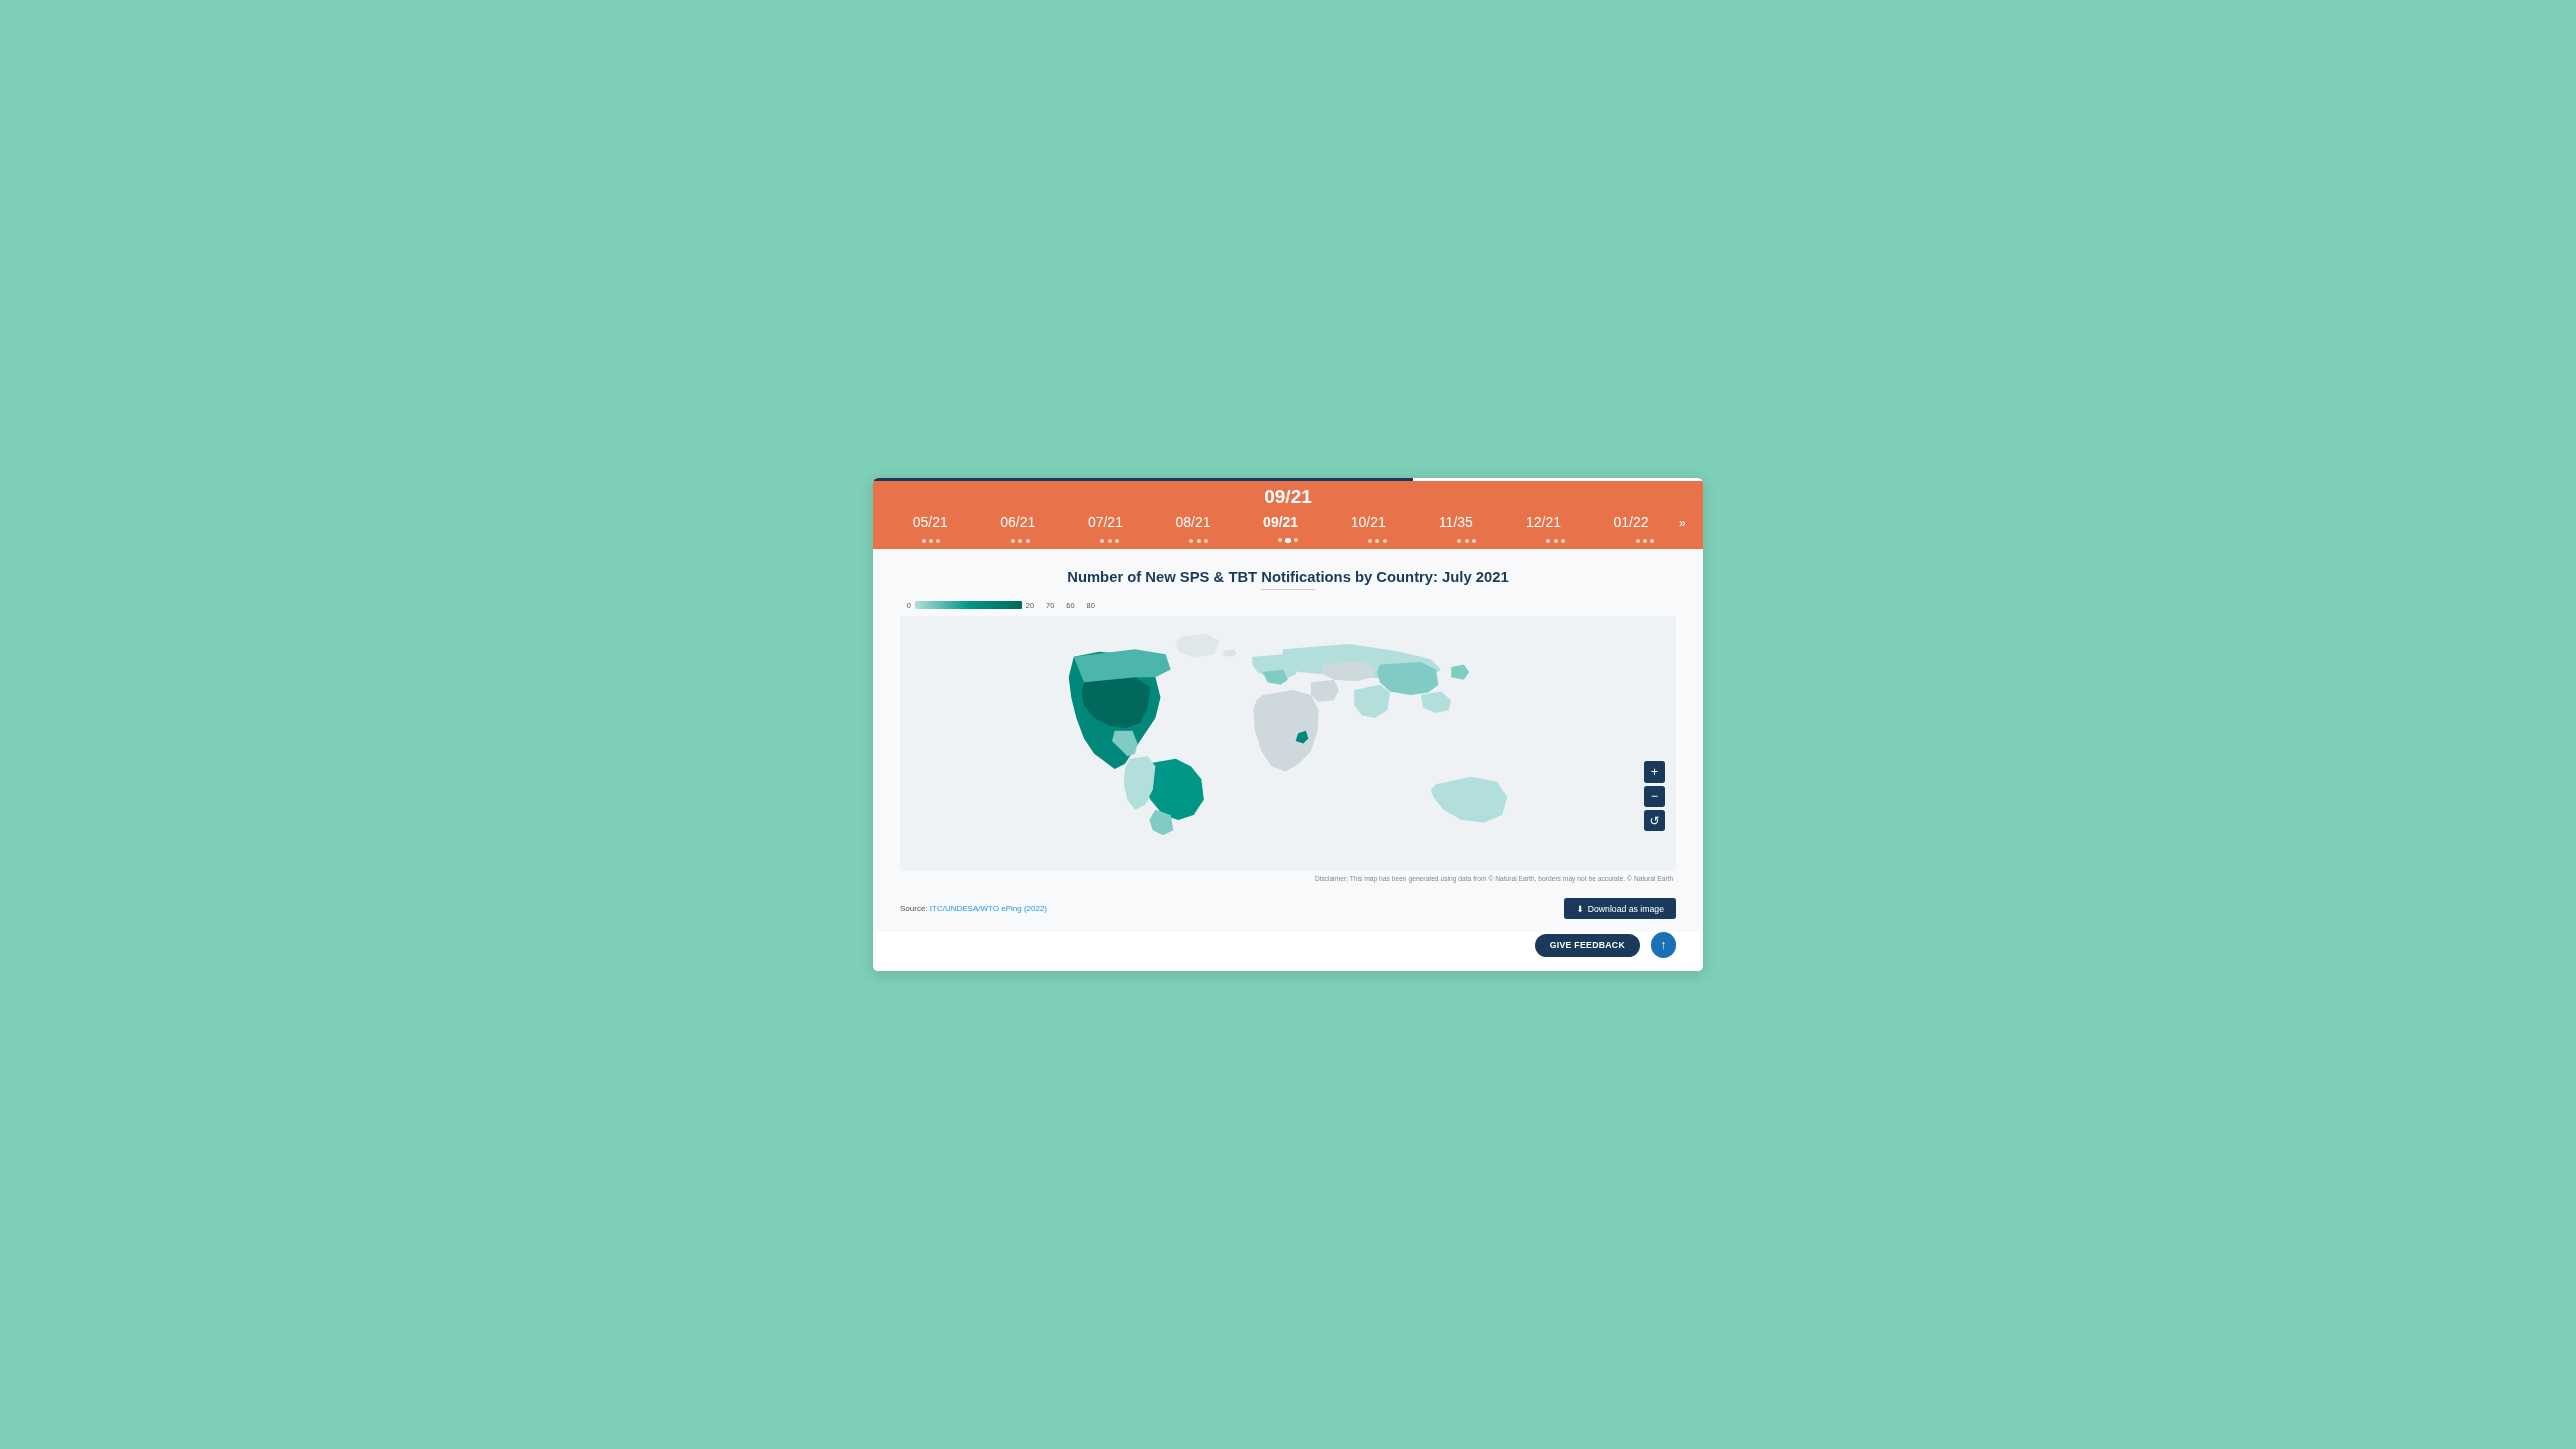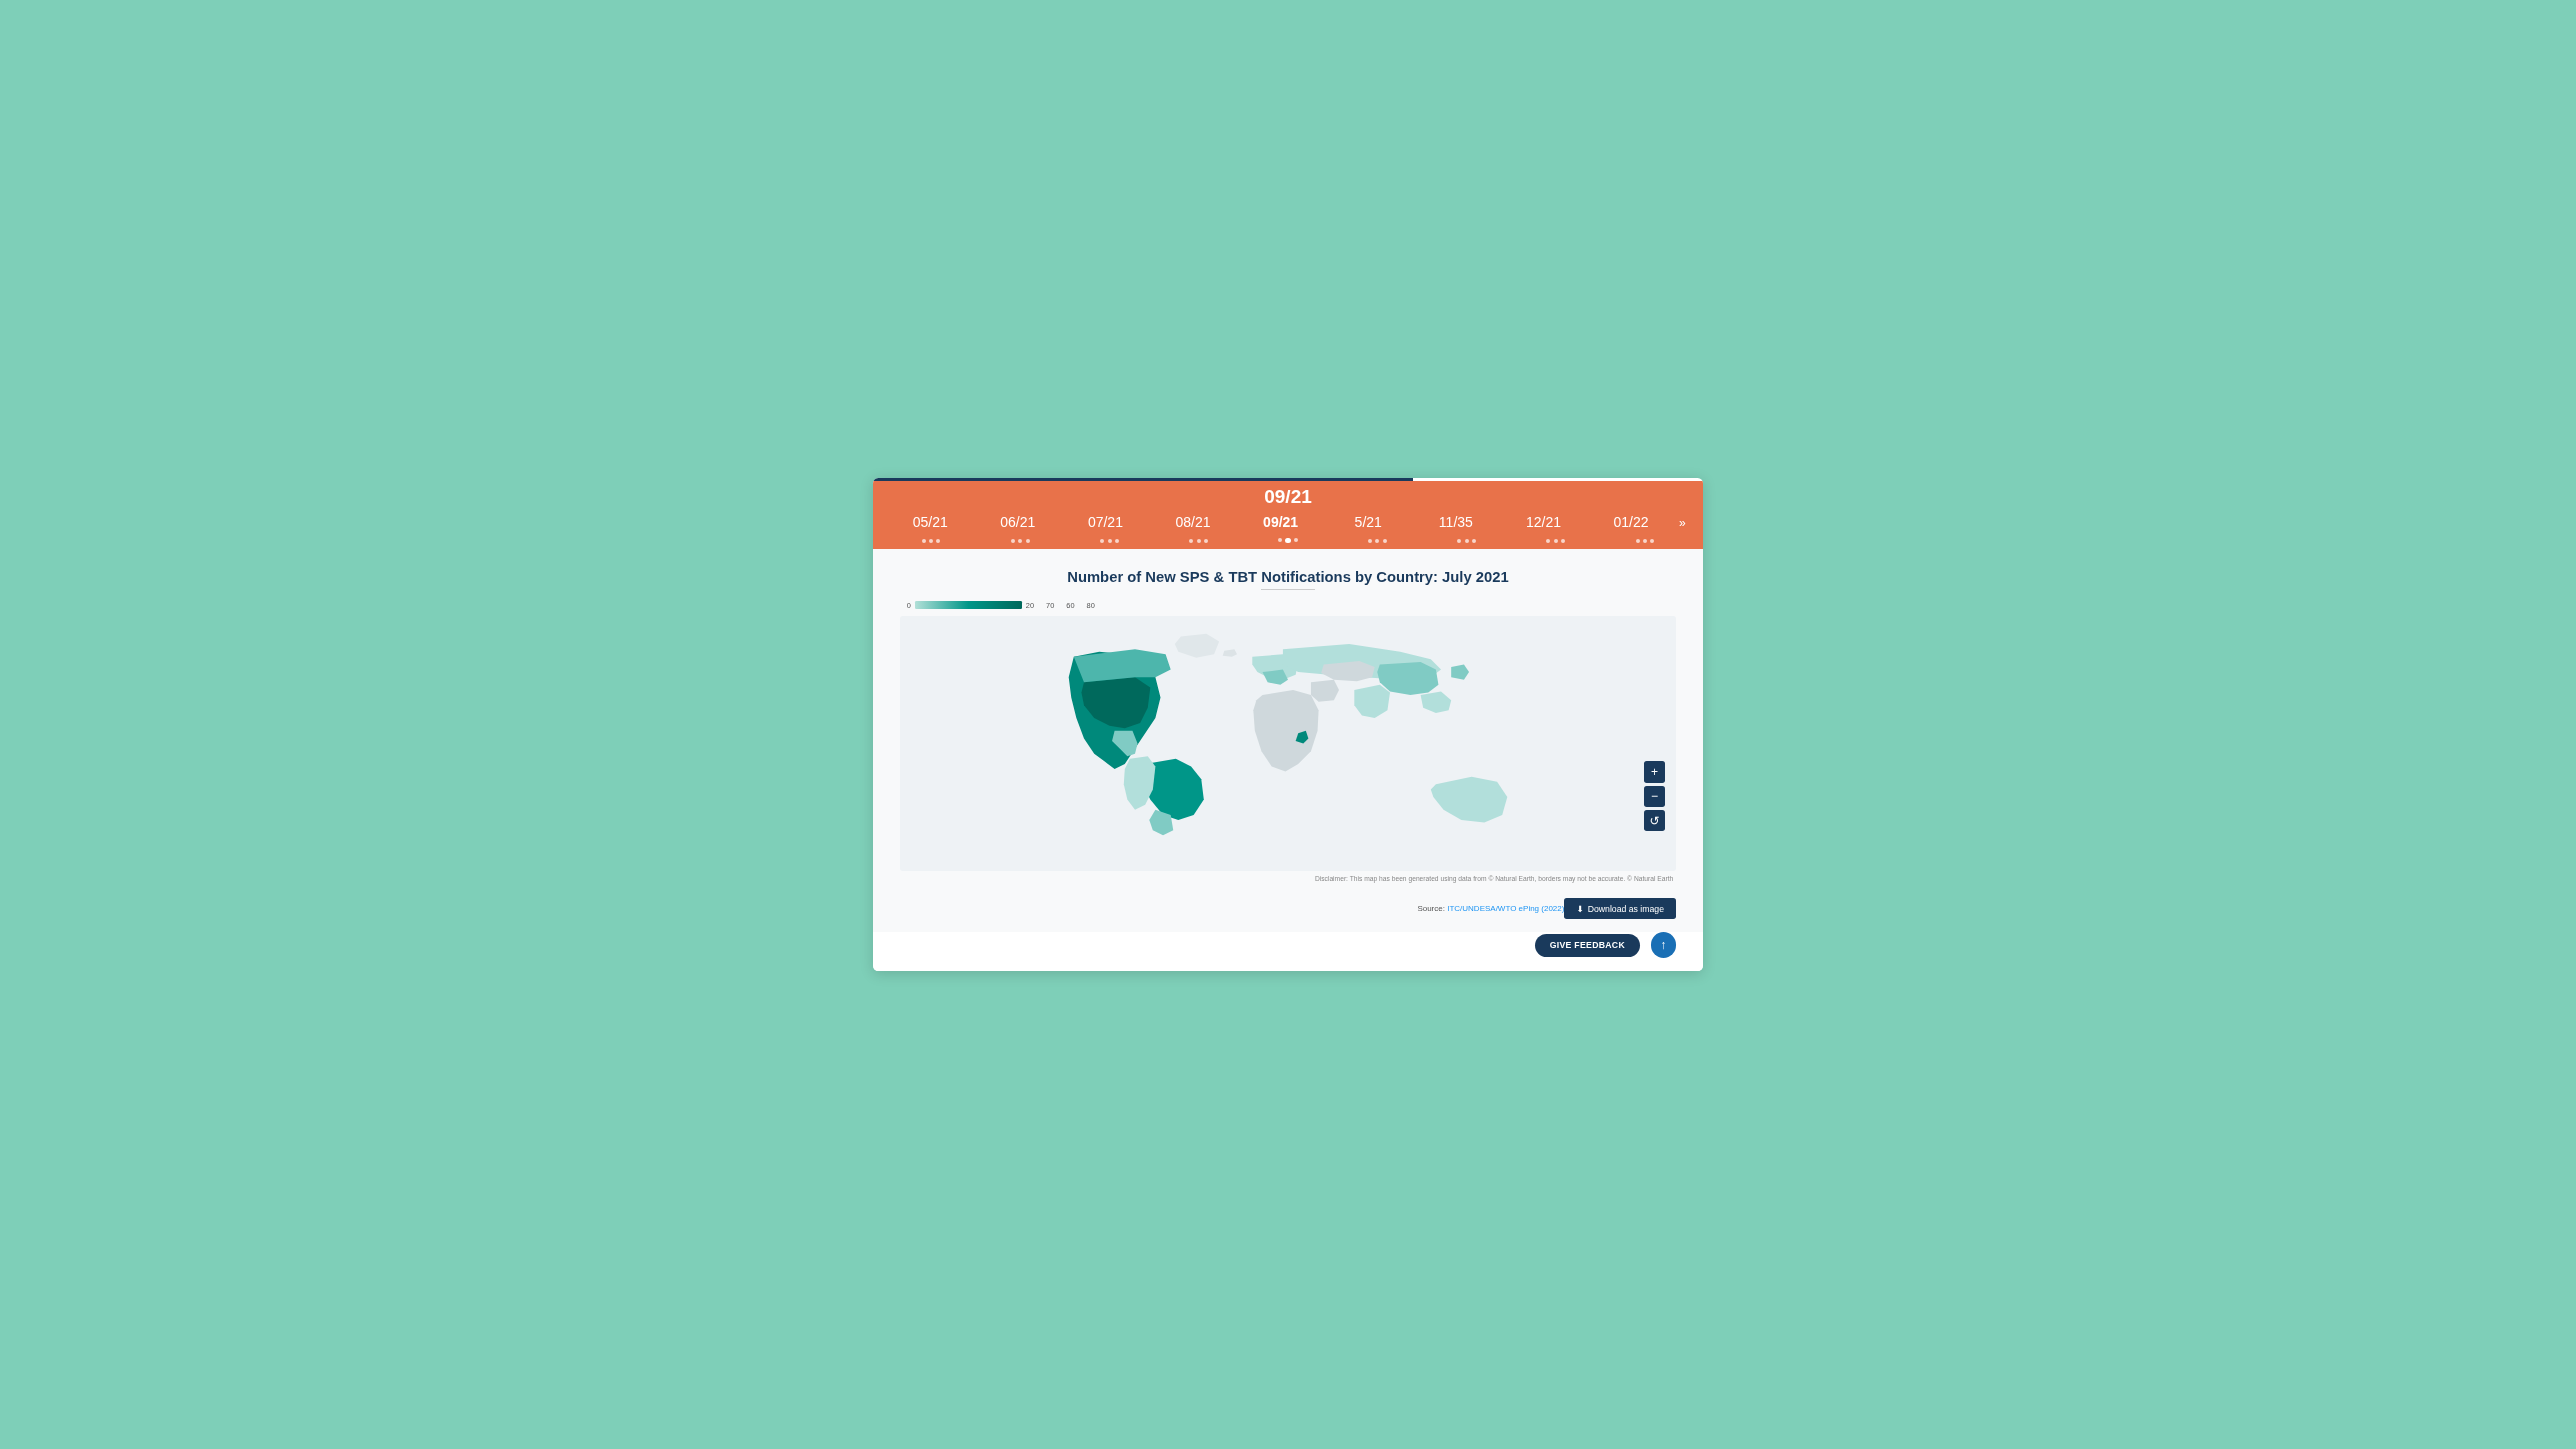--- a/index.html
+++ b/index.html
@@ -168,21 +168,21 @@
       text-align: right;
       font-size: 6.7px;
       color: #888;
       margin-top: 4px;
       padding-right: 2.7px;
     }
 
     
     .footer-row {
       display: flex;
-      justify-content: flex-end;
+      justify-content: space-between;
       align-items: center;
       margin-top: 16px;
     }
     .source-text {
       font-size: 8px;
       color: #555;
     }
     .source-link {
       color: #2196F3;
       text-decoration: none;
@@ -252,21 +252,21 @@
   <div class="progress-bar-top"></div>
 
   <div class="timeline-header">
     <div class="timeline-current-label">09/21</div>
     <div class="timeline-months">
       <div class="timeline-month">05/21</div>
       <div class="timeline-month">06/21</div>
       <div class="timeline-month">07/21</div>
       <div class="timeline-month">08/21</div>
       <div class="timeline-month active">09/21</div>
-      <div class="timeline-month">5/21</div>
+      <div class="timeline-month">10/21</div>
       <div class="timeline-month">11/35</div>
       <div class="timeline-month">12/21</div>
       <div class="timeline-month">01/22</div>
       <div class="timeline-nav-right">»</div>
     </div>
 
     <div class="timeline-dots">
       <div class="dot-group">
         <span class="dot"></span>
         <span class="dot"></span>

